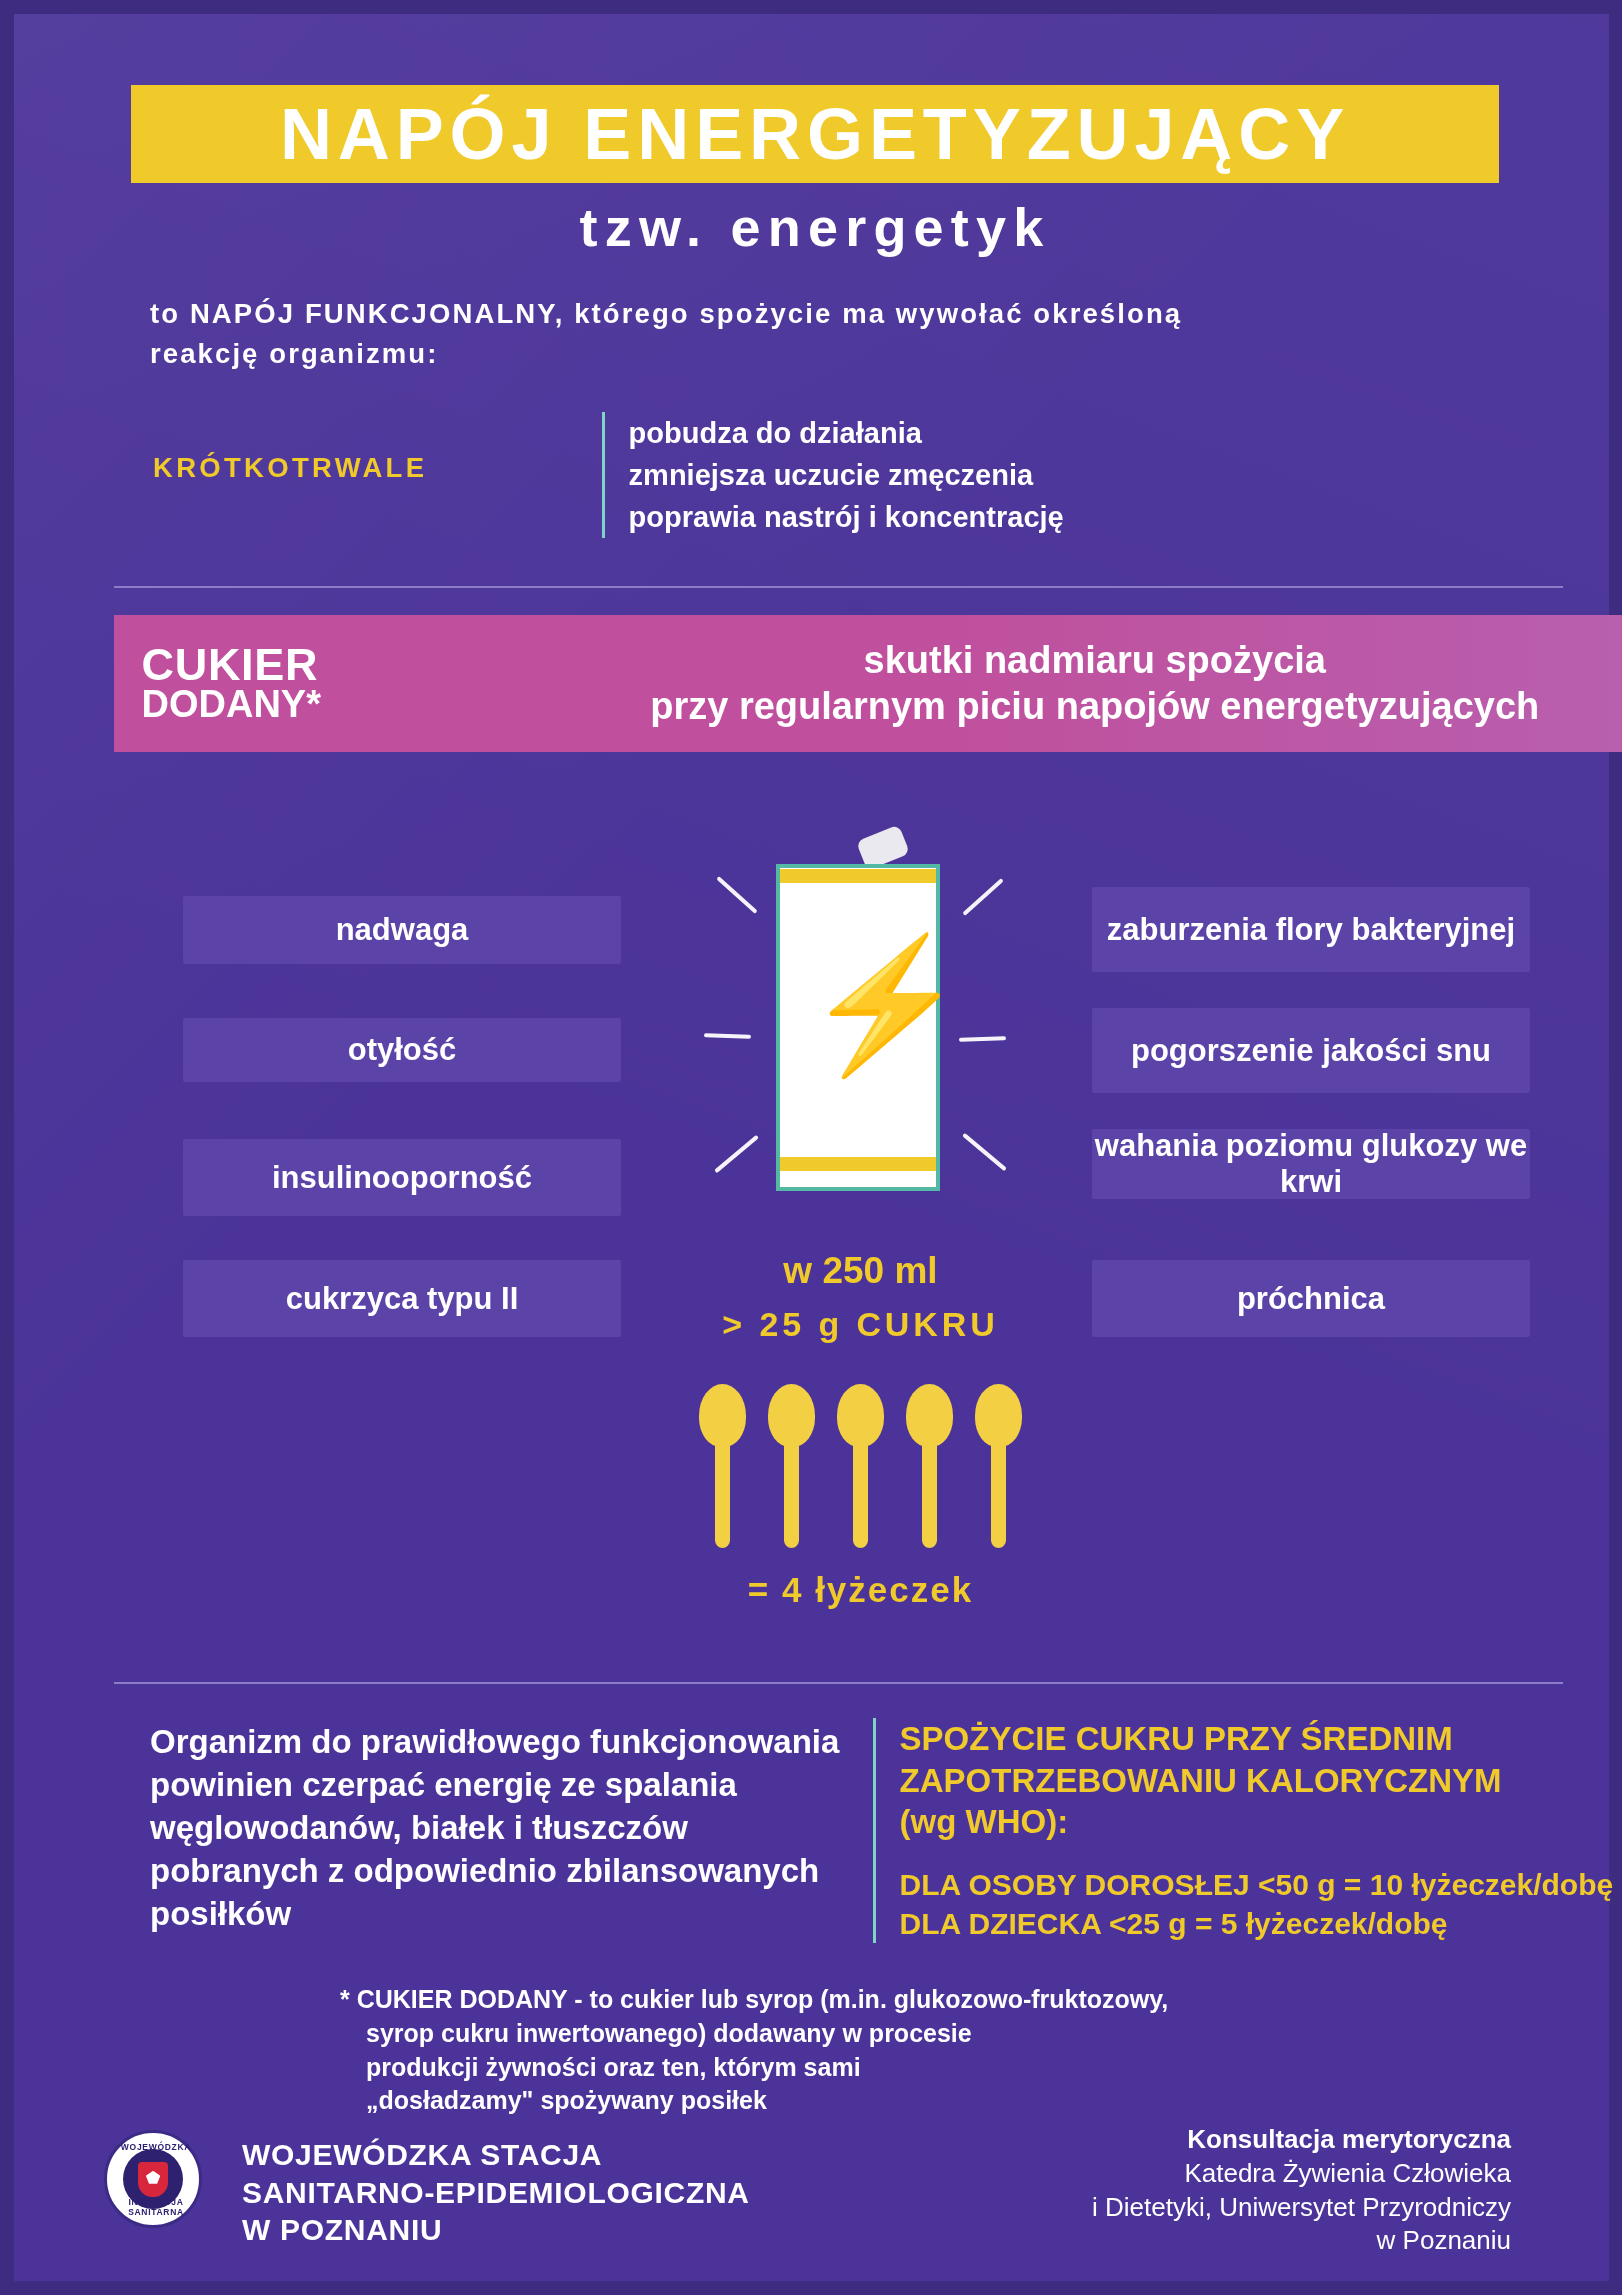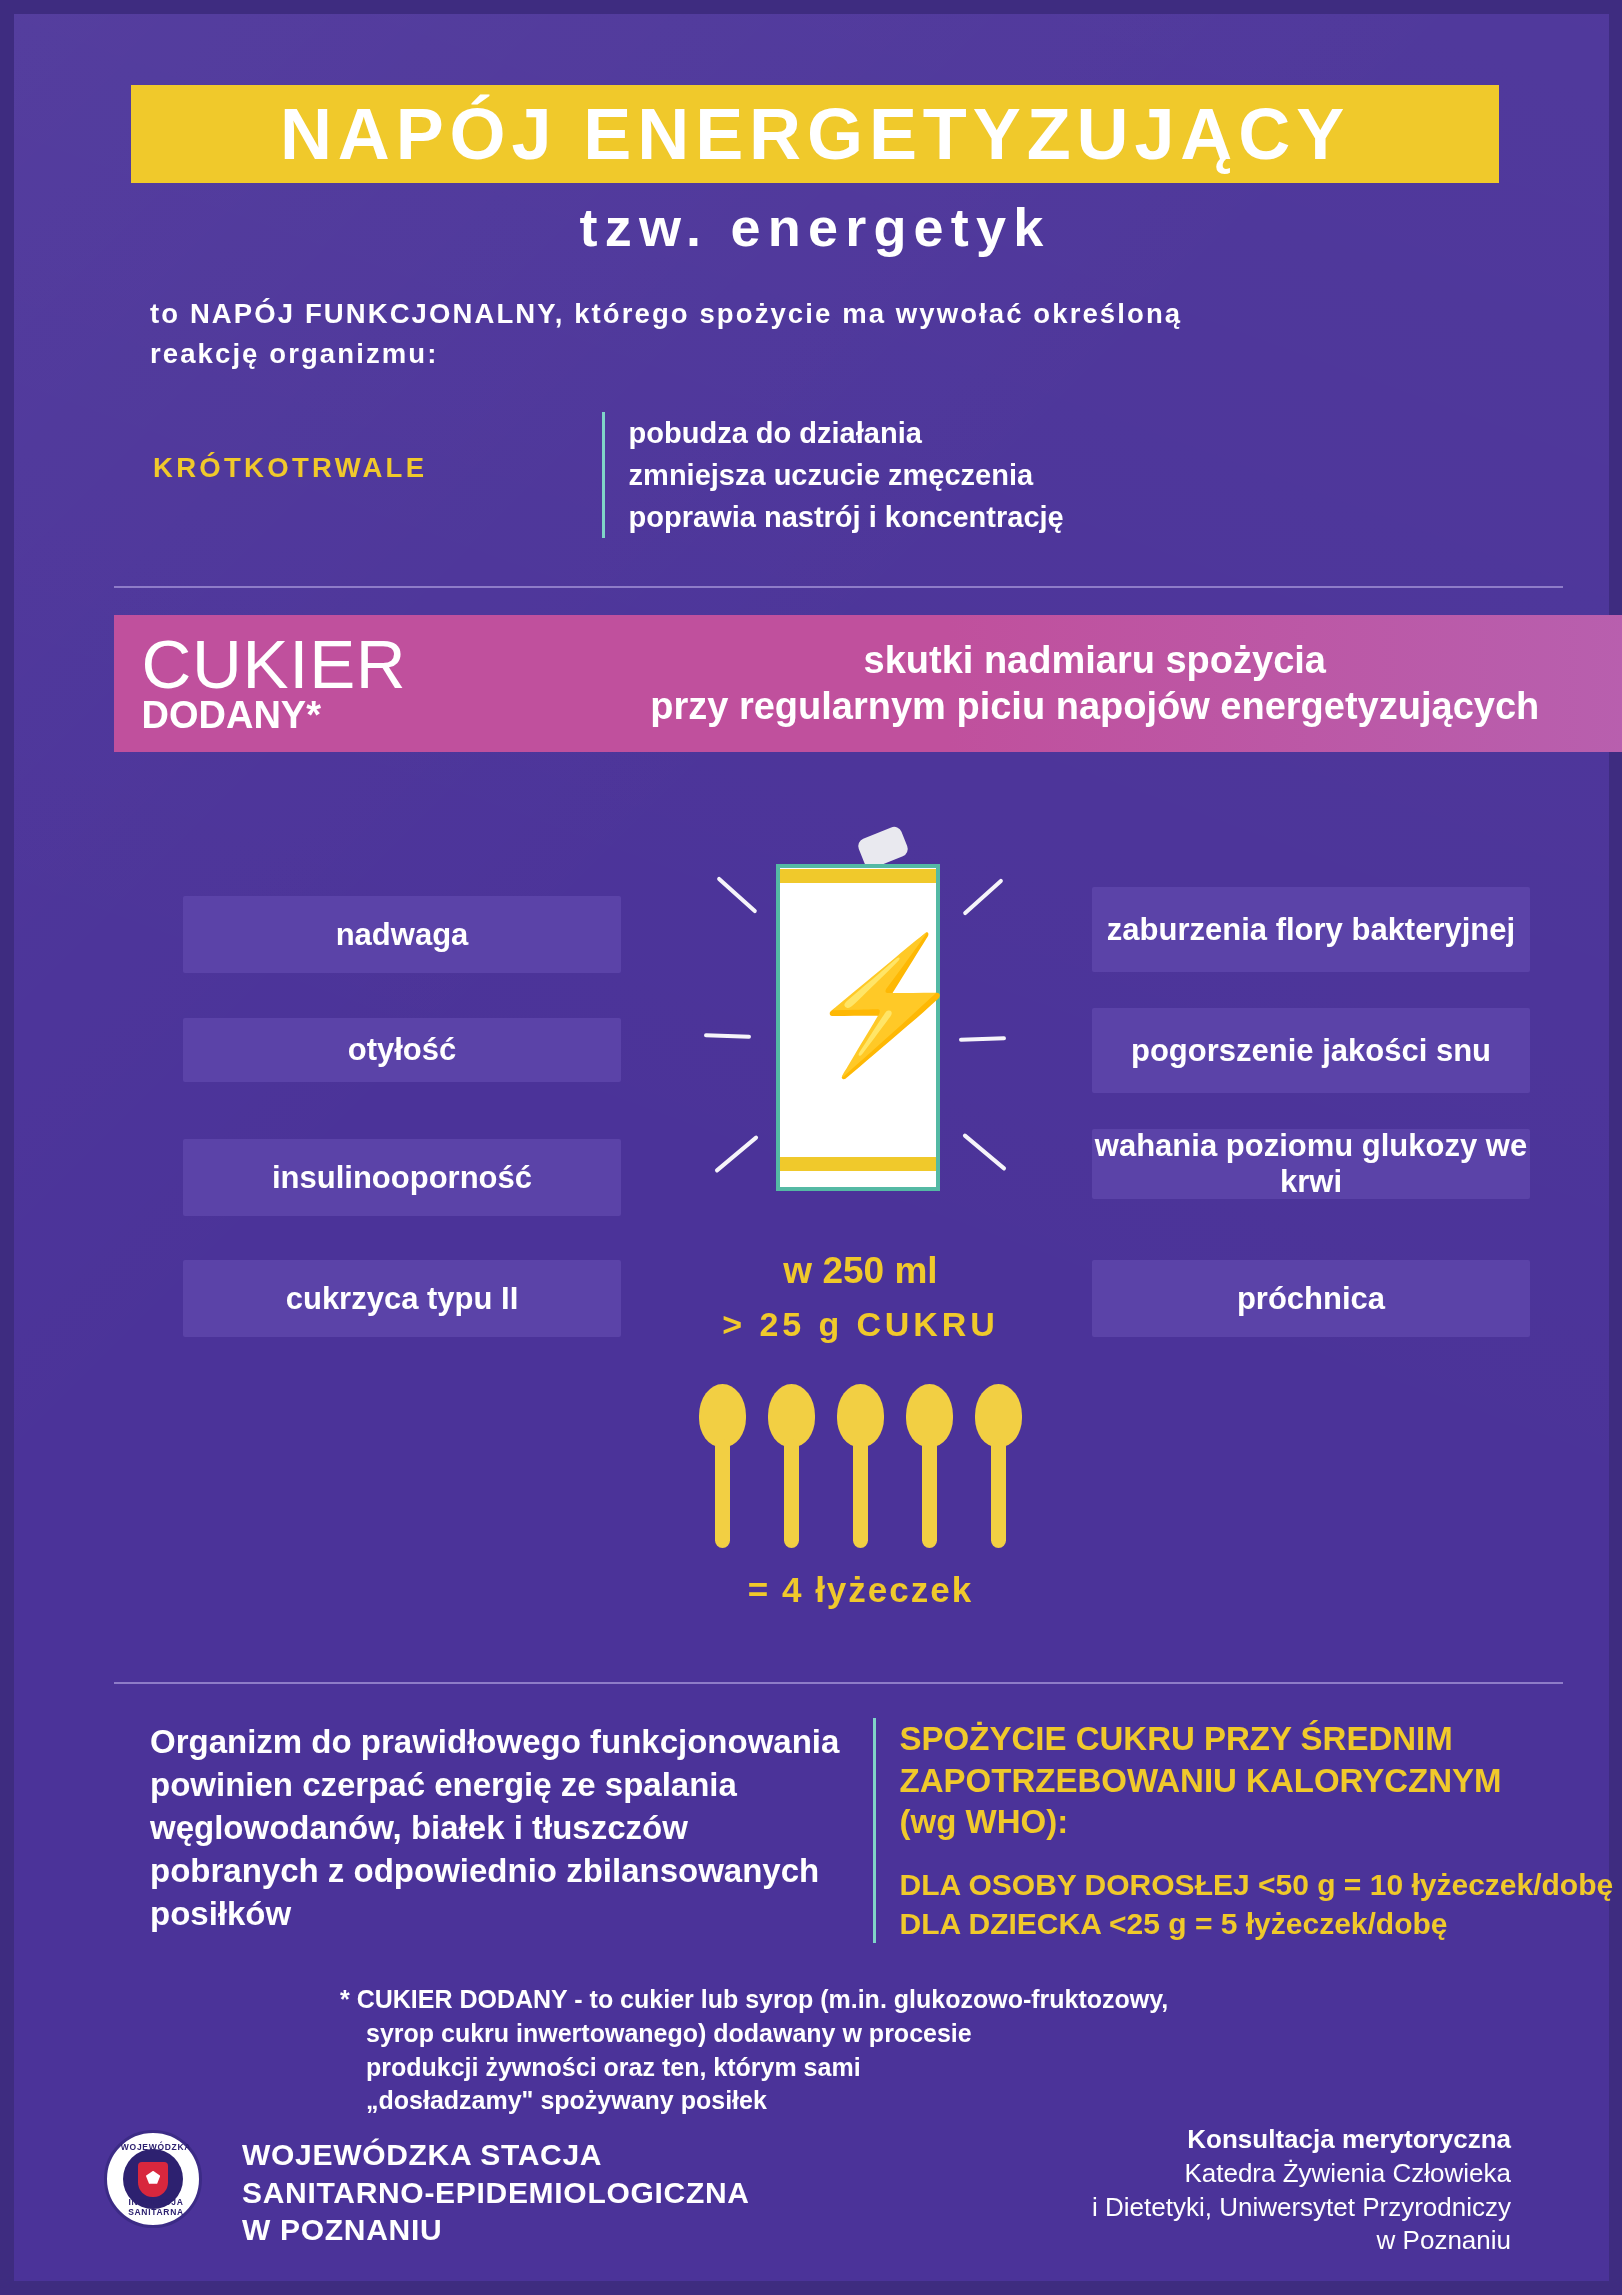--- a/index.html
+++ b/index.html
@@ -119,22 +119,22 @@
     display: flex;
     align-items: center;
   }
   .cukier-block {
     padding-left: 27.5px;
     width: 458px;
     color: #ffffff;
   }
   .cukier-main {
     display: block;
-    font-size: 69px;
-    font-weight: normal;
+    font-size: 45px;
+    font-weight: bold;
     line-height: 0.92;
     letter-spacing: 0.7px;
   }
   .cukier-sub {
     display: block;
     font-size: 38px;
     font-weight: bold;
     line-height: 1;
   }
   .pink-right {
@@ -159,21 +159,21 @@
     display: flex;
     align-items: center;
     justify-content: center;
     text-align: center;
     line-height: 1.16;
     border-radius: 2px;
   }
   .chip-left { left: 131px; width: 438px; }
   .chip-right { left: 1040px; width: 438px; }
 
-  #chip-l0 { top: 896px; height: 77px; }
+  #chip-l0 { top: 896px; height: 68px; }
   #chip-l1 { top: 1018px; height: 64px; }
   #chip-l2 { top: 1139px; height: 77px; }
   #chip-l3 { top: 1260px; height: 77px; }
 
   #chip-r0 { top: 887px; height: 85px; }
   #chip-r1 { top: 1008px; height: 85px; }
   #chip-r2 { top: 1129px; height: 70px; }
   #chip-r3 { top: 1260px; height: 77px; }
 
   

